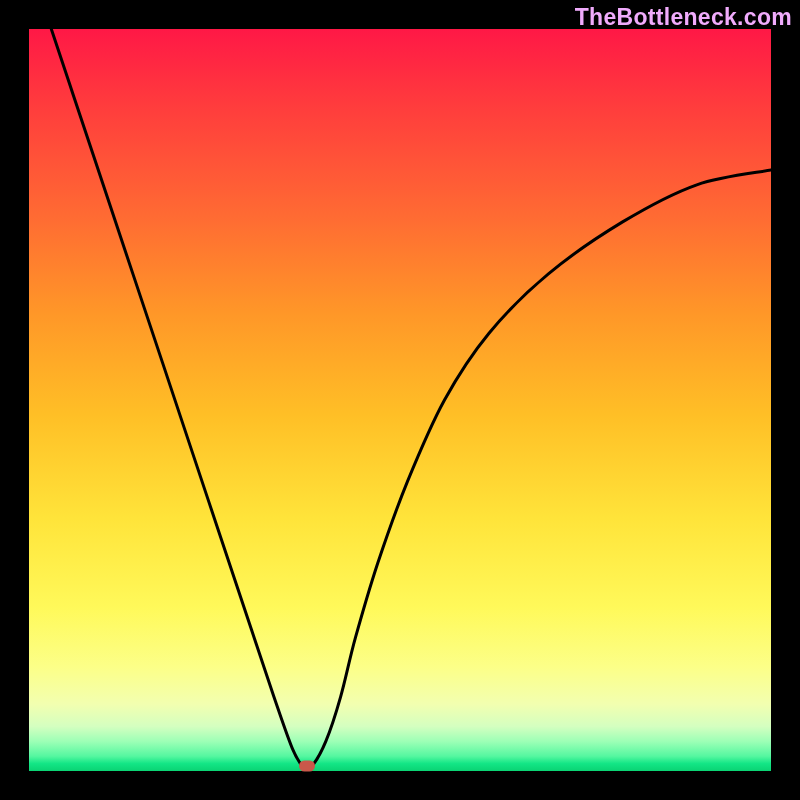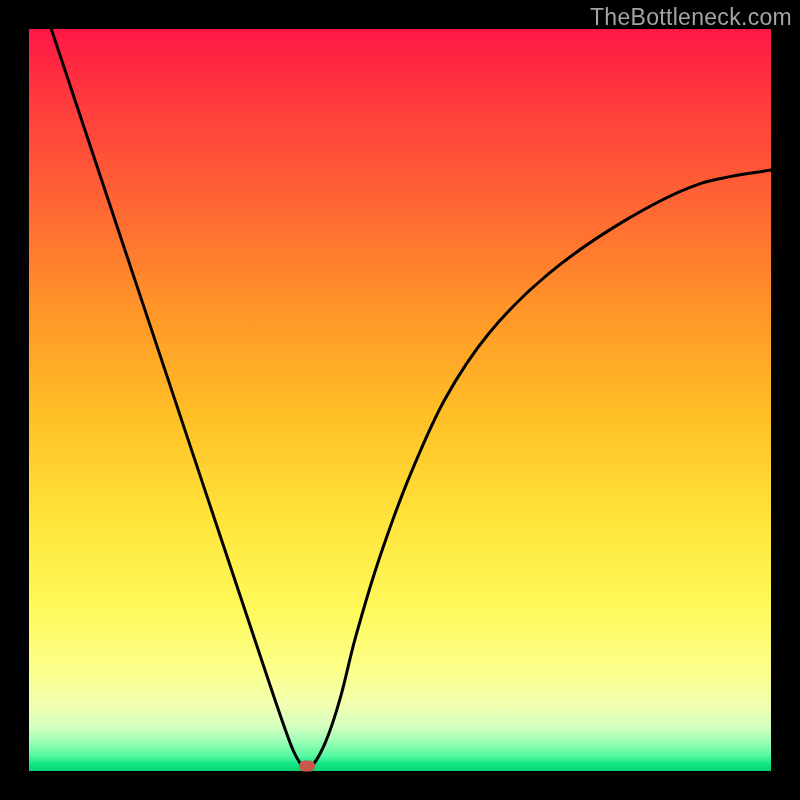--- a/index.html
+++ b/index.html
@@ -39,23 +39,23 @@
       #9dffb6 96%,
       #55f7a0 98%,
       #13e686 99%,
       #0ad373 100%
     );
   }
   .watermark {
     position: absolute;
     top: 4px;
     right: 8px;
-    color: #a3a3a3;
+    color: #f0abfc;
     font-size: 23px;
-    font-weight: 400;
+    font-weight: 700;
     letter-spacing: 0.3px;
     z-index: 5;
   }
   svg.curve {
     position: absolute;
     top: 0;
     left: 0;
     width: 742px;
     height: 742px;
     z-index: 3;

